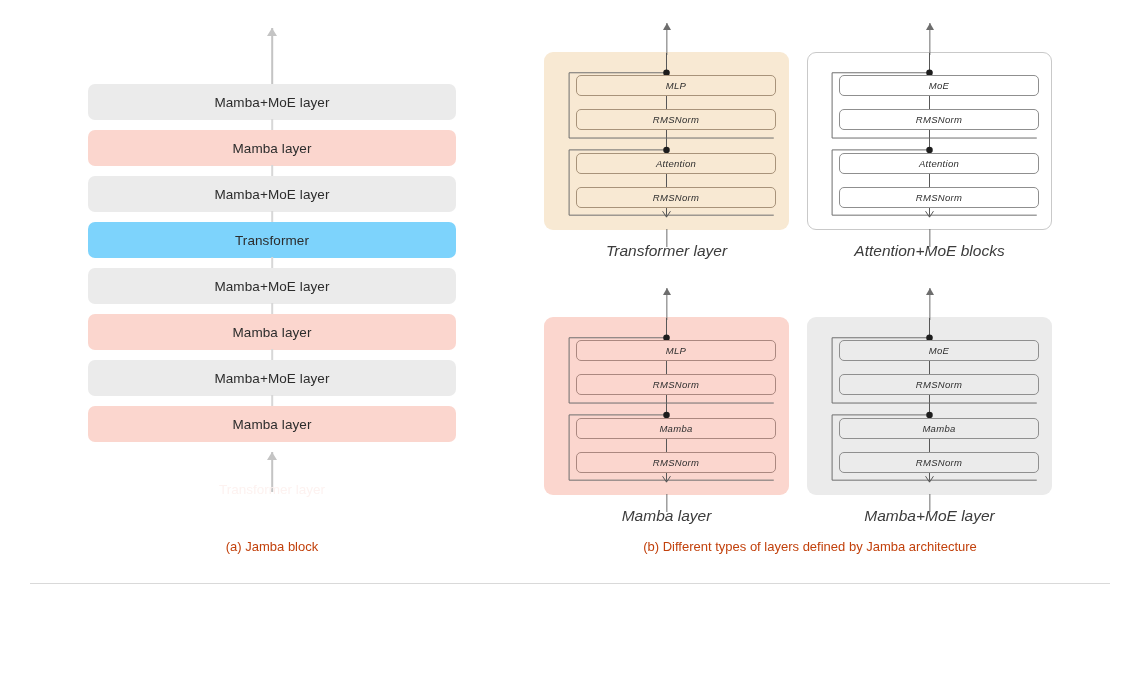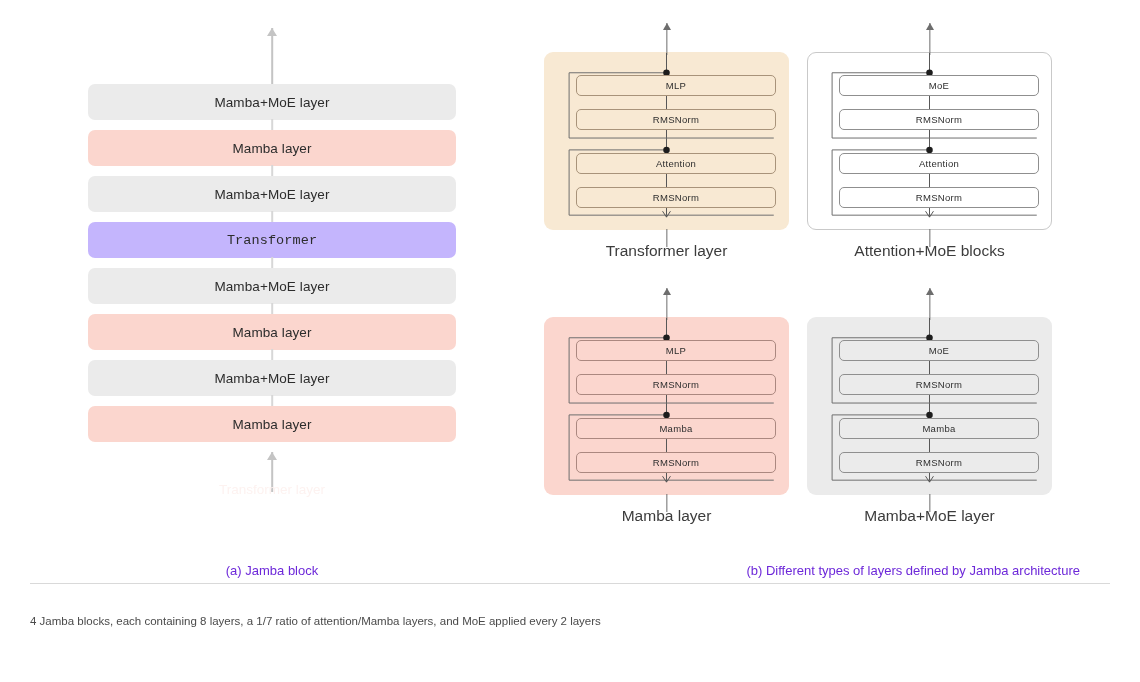--- a/index.html
+++ b/index.html
@@ -49,21 +49,21 @@
     border-radius: 7px;
     display: flex;
     align-items: center;
     justify-content: center;
     font-size: 13.5px;
     color: #2c2c2c;
     letter-spacing: .1px;
   }
   .stack-row.gray   { background: #ebebeb; }
   .stack-row.pink   { background: #fbd6ce; }
-  .stack-row.cream  { background: #c4b5fd; font-family: Liberation Mono, monospace; }
+  .stack-row.cream  { background: #7dd3fc; }
 
   .ghost-wrap {
     position: relative; width: 368px; height: 58px;
   }
   .ghost-wrap .shaft {
     position: absolute; left: 50%; top: 10px; width: 1.6px; height: 40px;
     background: #c4c4c4; transform: translateX(-50%);
   }
   .ghost-wrap .head {
     position: absolute; left: 50%; top: 10px;
@@ -74,29 +74,28 @@
   }
   .ghost-label {
     position: absolute; left: 0; top: 40px; width: 368px;
     text-align: center; font-size: 13.5px;
     color: #fdf2f0;
   }
 
   .sub-caption {
     position: absolute;
     font-size: 13px;
-    color: #6d28d9;
+    color: #c2410c;
     white-space: nowrap;
-    margin-top: 24px;
   }
   #caption-a { left: 88px; top: 539px; width: 368px; text-align: center; }
-  #caption-b { left: 540px; top: 539px; width: 540px; text-align: right; }
-
-  
-  .layer-card { position: absolute; }
+  #caption-b { left: 540px; top: 539px; width: 540px; text-align: center; }
+
+  
+  .layer-card { position: absolute; font-style: italic; }
 
   .layer-diagram {
     position: relative;
     width: 245px;
     height: 178px;
     border-radius: 9px;
   }
   .layer-diagram.cream { background: #f8e9d3; border: 1px solid transparent; }
   .layer-diagram.pink  { background: #fbd6ce; border: 1px solid transparent; }
   .layer-diagram.gray  { background: #ebebeb; border: 1px solid transparent; }
@@ -401,16 +400,15 @@
           </div>
       </div>
     </div>
     <div class="layer-title">Mamba+MoE layer</div>
   </div>
 
   <div class="sub-caption" id="caption-b">(b) Different types of layers defined by Jamba architecture</div>
 
   <div id="divider"></div>
   <div id="footer-caption">
-    <div>4 Jamba blocks, each containing 8 layers, a 1/7 ratio of attention/Mamba layers, and MoE applied every 2 layers</div>
   </div>
 
 </div>
 
 </body></html>

